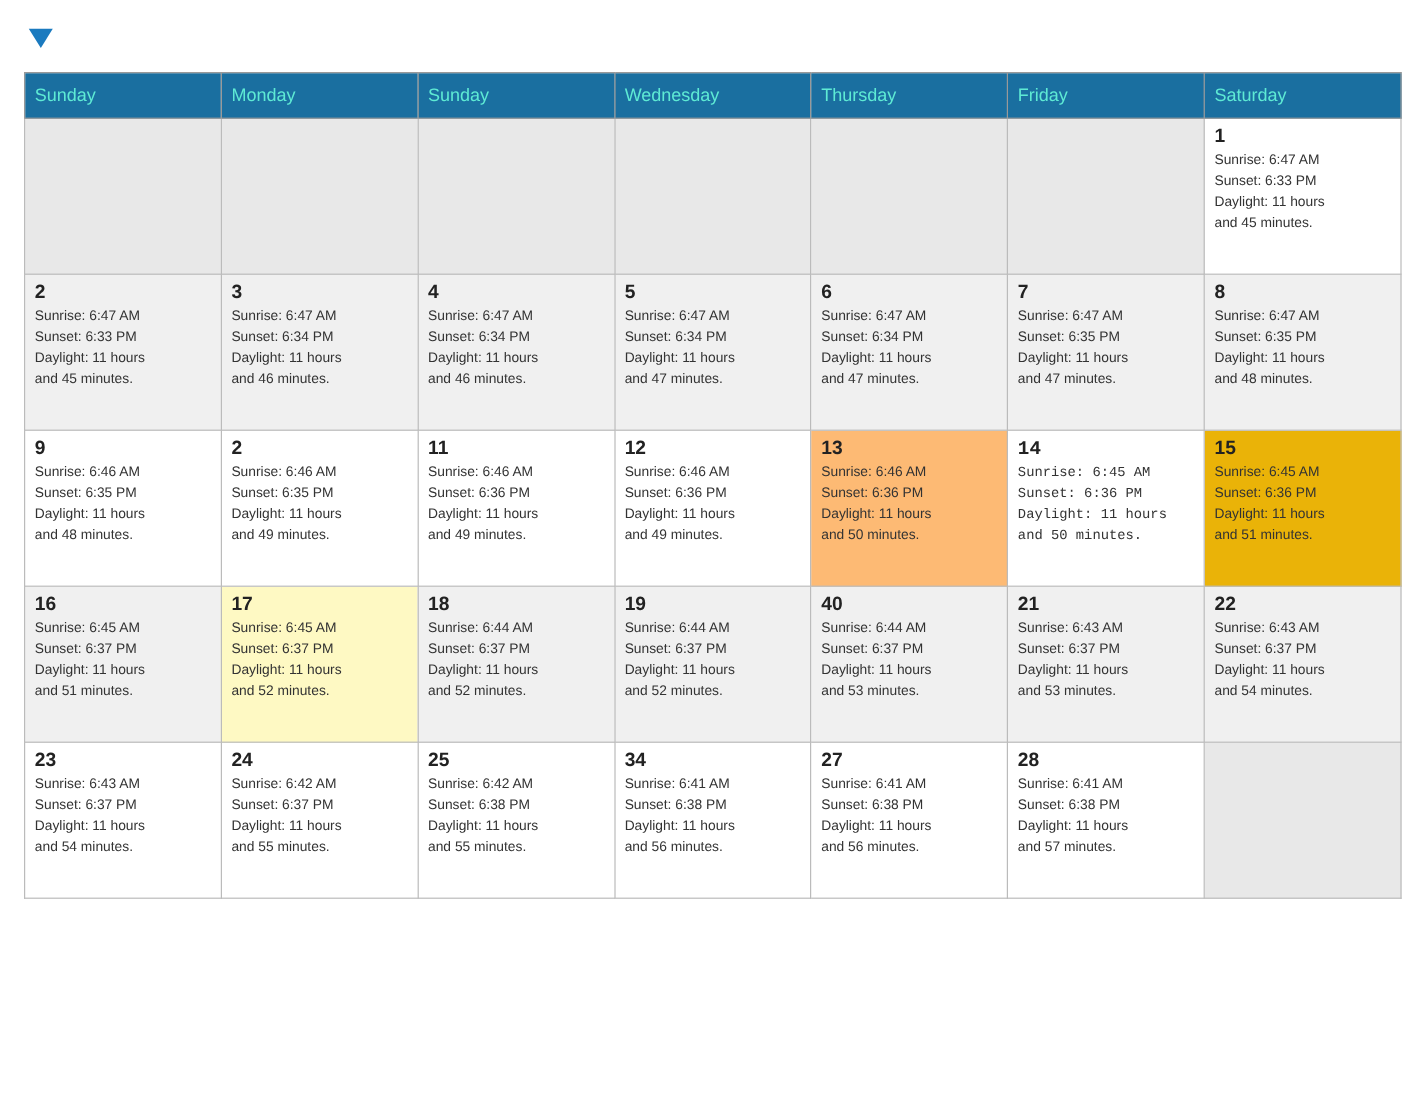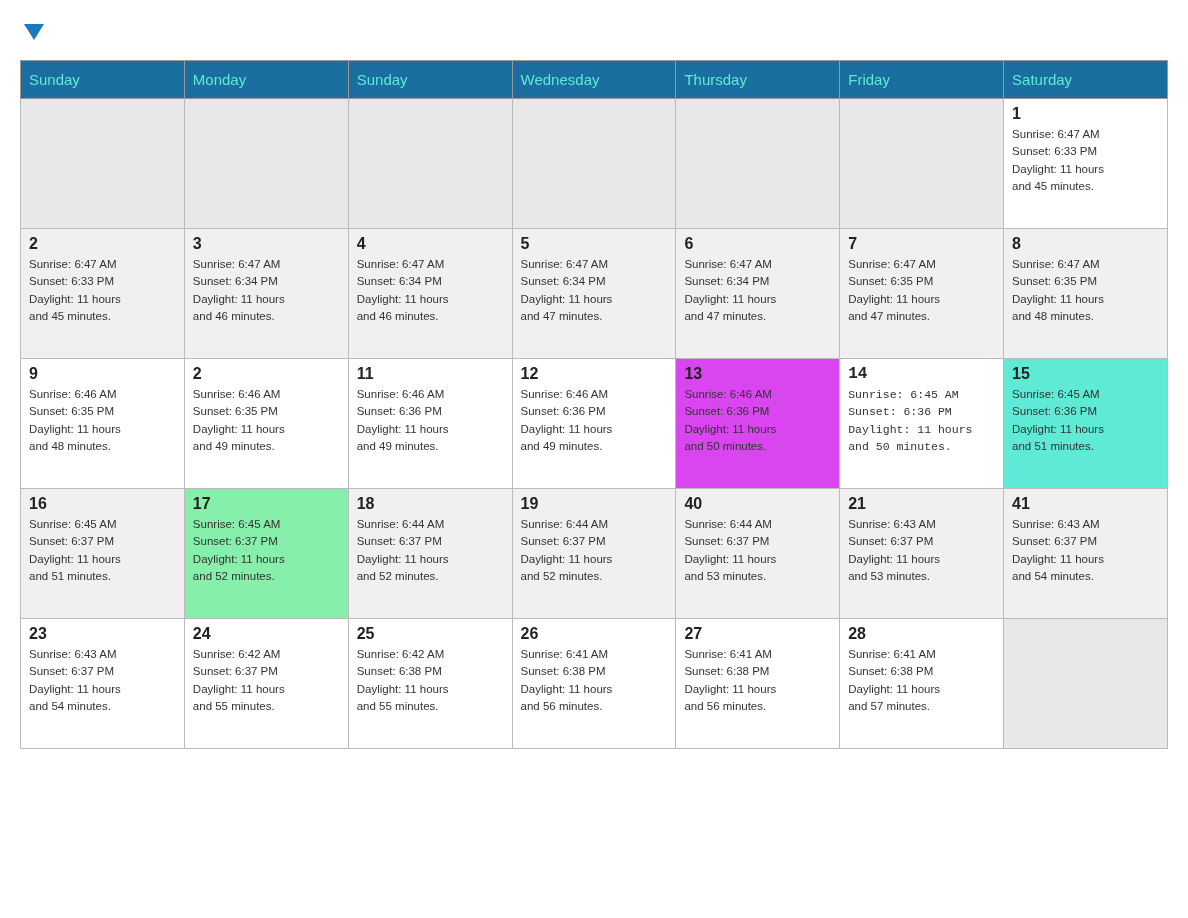--- a/index.html
+++ b/index.html
@@ -231,51 +231,51 @@
 Daylight: 11 hours
 and 49 minutes.</div>
         </td>
         <td style="background: rgb(255, 255, 255);">
           <span class="day-number">12</span>
           <div class="day-info" style="white-space: pre-line;">Sunrise: 6:46 AM
 Sunset: 6:36 PM
 Daylight: 11 hours
 and 49 minutes.</div>
         </td>
-        <td style="background: #d946ef;">
+        <td style="background: #fdba74;">
           <span class="day-number">13</span>
           <div class="day-info" style="white-space: pre-line;">Sunrise: 6:46 AM
 Sunset: 6:36 PM
 Daylight: 11 hours
 and 50 minutes.</div>
         </td>
         <td style="background: rgb(255, 255, 255); font-family: Liberation Mono, monospace;">
           <span class="day-number">14</span>
           <div class="day-info" style="white-space: pre-line;">Sunrise: 6:45 AM
 Sunset: 6:36 PM
 Daylight: 11 hours
 and 50 minutes.</div>
         </td>
-        <td style="background: #5eead4;">
+        <td style="background: #eab308;">
           <span class="day-number">15</span>
           <div class="day-info" style="white-space: pre-line;">Sunrise: 6:45 AM
 Sunset: 6:36 PM
 Daylight: 11 hours
 and 51 minutes.</div>
         </td>
       </tr>
       <tr>
         <td style="background: rgb(240, 240, 240);">
           <span class="day-number">16</span>
           <div class="day-info" style="white-space: pre-line;">Sunrise: 6:45 AM
 Sunset: 6:37 PM
 Daylight: 11 hours
 and 51 minutes.</div>
         </td>
-        <td style="background: #86efac; margin-top: 48px;">
+        <td style="background: #fef9c3; margin-top: 48px;">
           <span class="day-number">17</span>
           <div class="day-info" style="white-space: pre-line;">Sunrise: 6:45 AM
 Sunset: 6:37 PM
 Daylight: 11 hours
 and 52 minutes.</div>
         </td>
         <td style="background: rgb(240, 240, 240);">
           <span class="day-number">18</span>
           <div class="day-info" style="white-space: pre-line;">Sunrise: 6:44 AM
 Sunset: 6:37 PM
@@ -297,21 +297,21 @@
 and 53 minutes.</div>
         </td>
         <td style="background: rgb(240, 240, 240);">
           <span class="day-number">21</span>
           <div class="day-info" style="white-space: pre-line;">Sunrise: 6:43 AM
 Sunset: 6:37 PM
 Daylight: 11 hours
 and 53 minutes.</div>
         </td>
         <td style="background: rgb(240, 240, 240);">
-          <span class="day-number">41</span>
+          <span class="day-number">22</span>
           <div class="day-info" style="white-space: pre-line;">Sunrise: 6:43 AM
 Sunset: 6:37 PM
 Daylight: 11 hours
 and 54 minutes.</div>
         </td>
       </tr>
       <tr>
         <td style="background: rgb(255, 255, 255);">
           <span class="day-number">23</span>
           <div class="day-info" style="white-space: pre-line;">Sunrise: 6:43 AM
@@ -327,21 +327,21 @@
 and 55 minutes.</div>
         </td>
         <td style="background: rgb(255, 255, 255);">
           <span class="day-number">25</span>
           <div class="day-info" style="white-space: pre-line;">Sunrise: 6:42 AM
 Sunset: 6:38 PM
 Daylight: 11 hours
 and 55 minutes.</div>
         </td>
         <td style="background: rgb(255, 255, 255);">
-          <span class="day-number">26</span>
+          <span class="day-number">34</span>
           <div class="day-info" style="white-space: pre-line;">Sunrise: 6:41 AM
 Sunset: 6:38 PM
 Daylight: 11 hours
 and 56 minutes.</div>
         </td>
         <td style="background: rgb(255, 255, 255);">
           <span class="day-number">27</span>
           <div class="day-info" style="white-space: pre-line;">Sunrise: 6:41 AM
 Sunset: 6:38 PM
 Daylight: 11 hours

